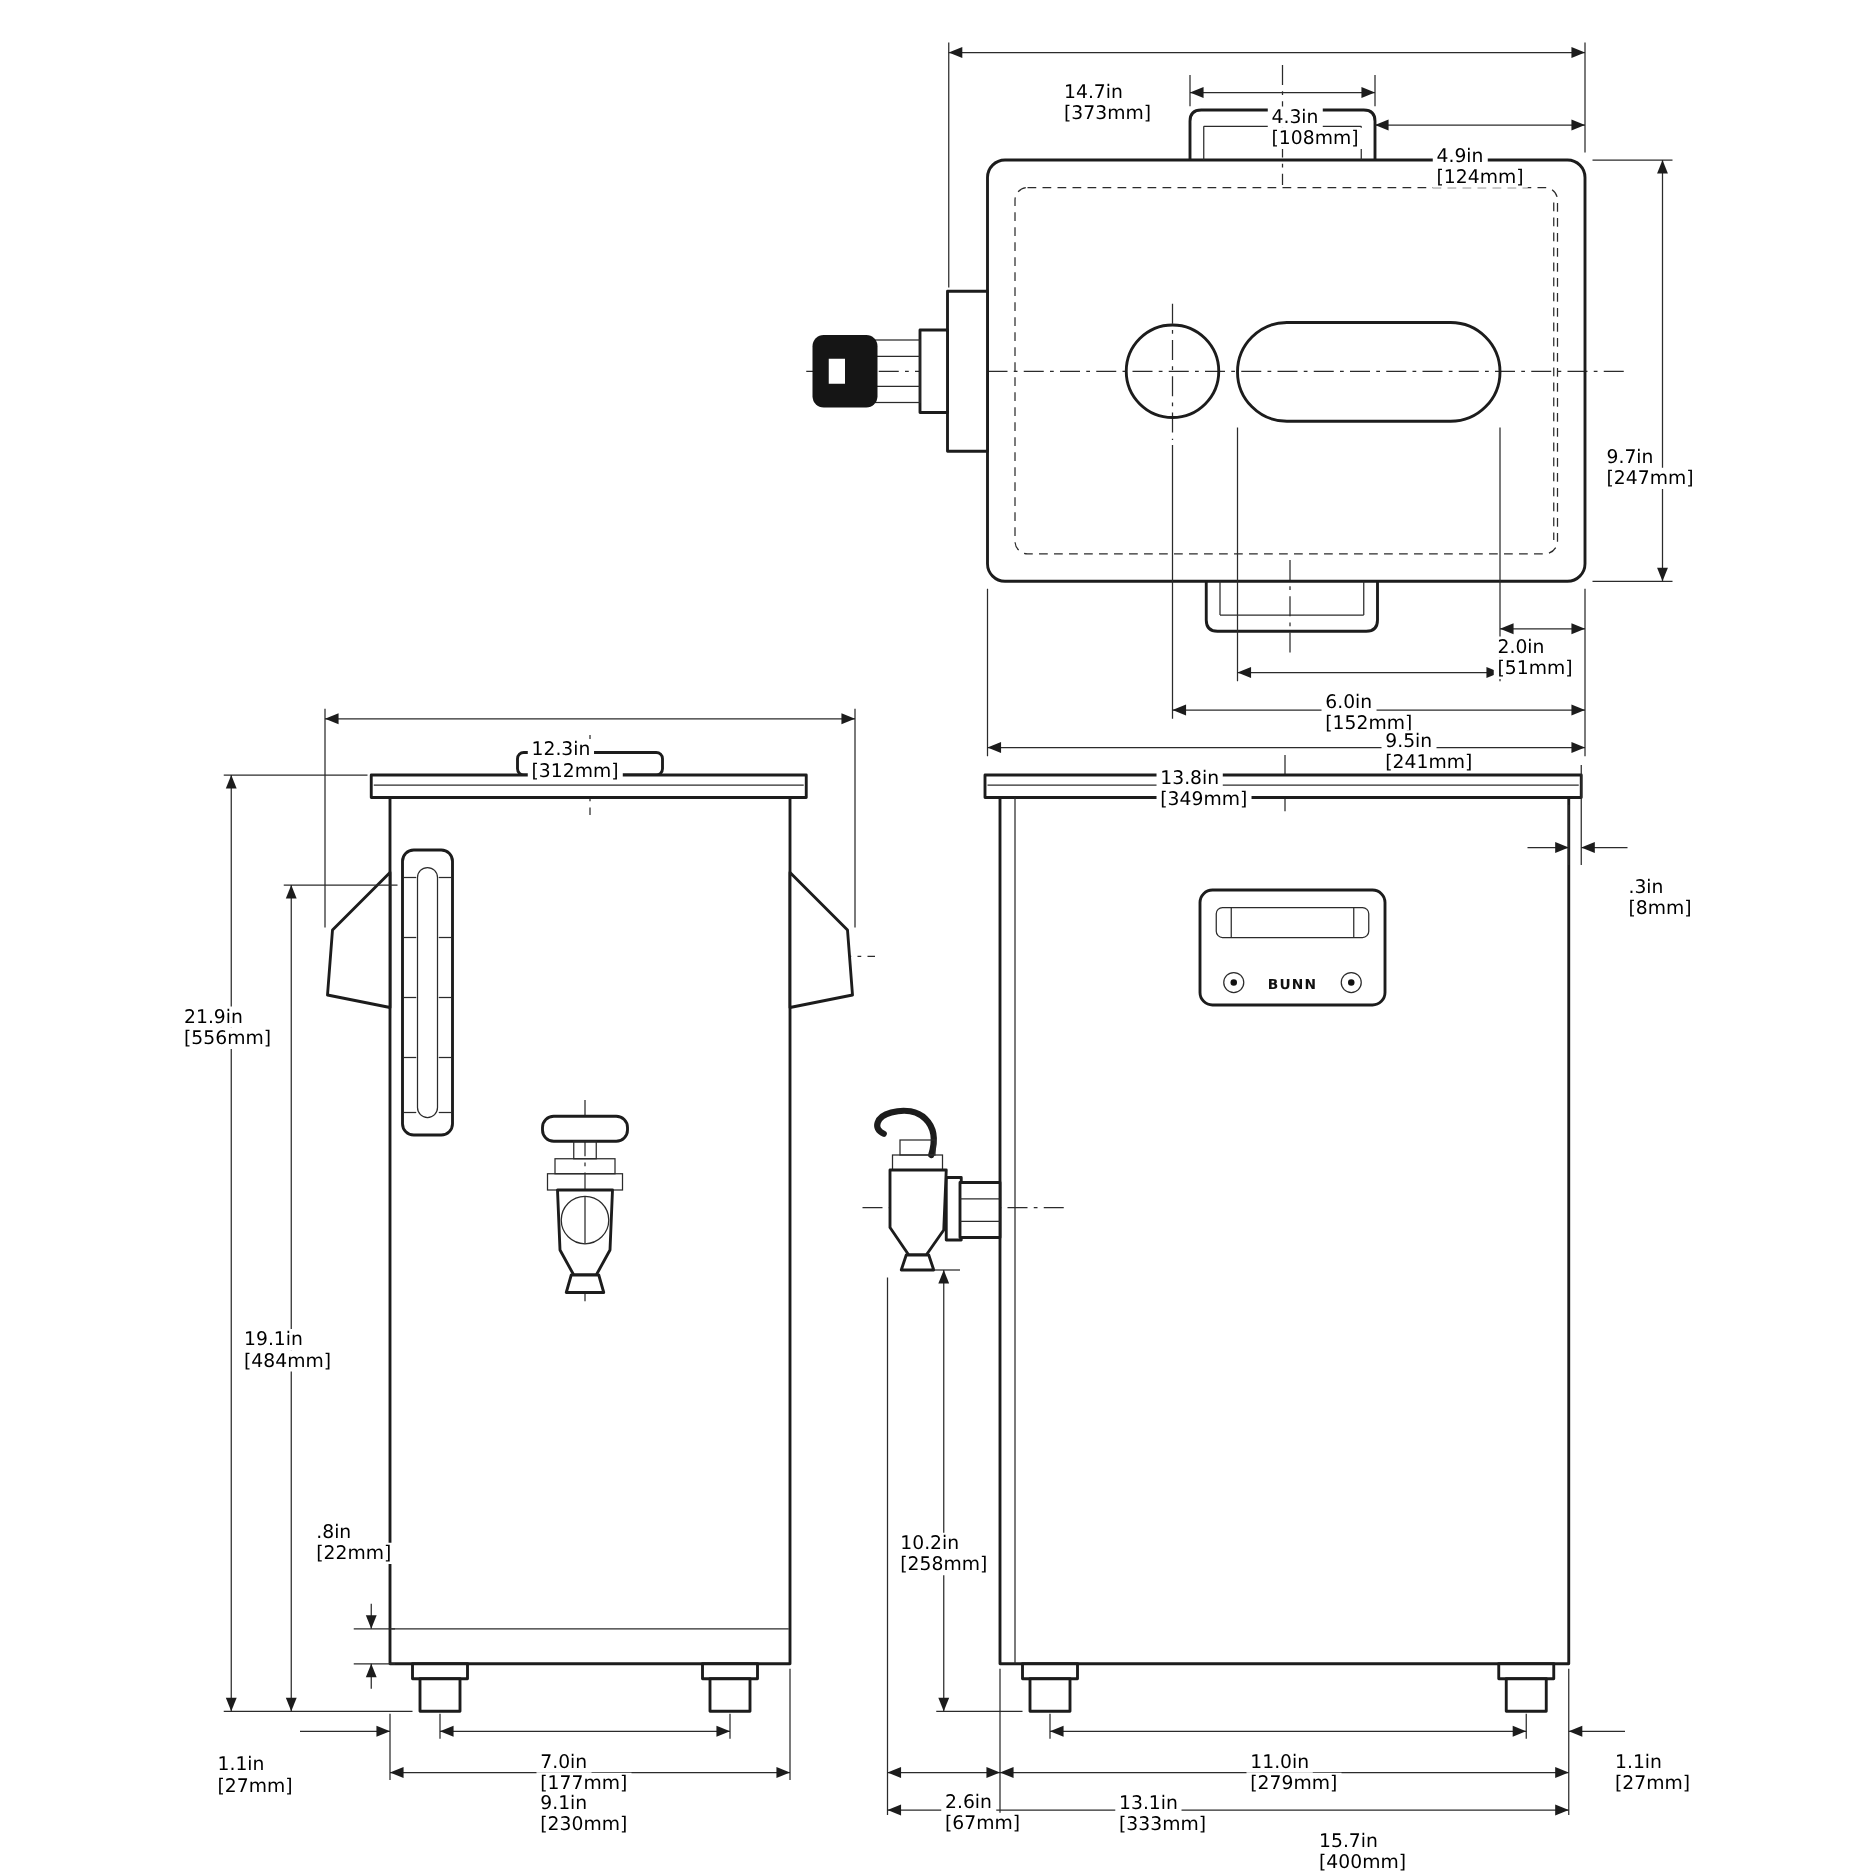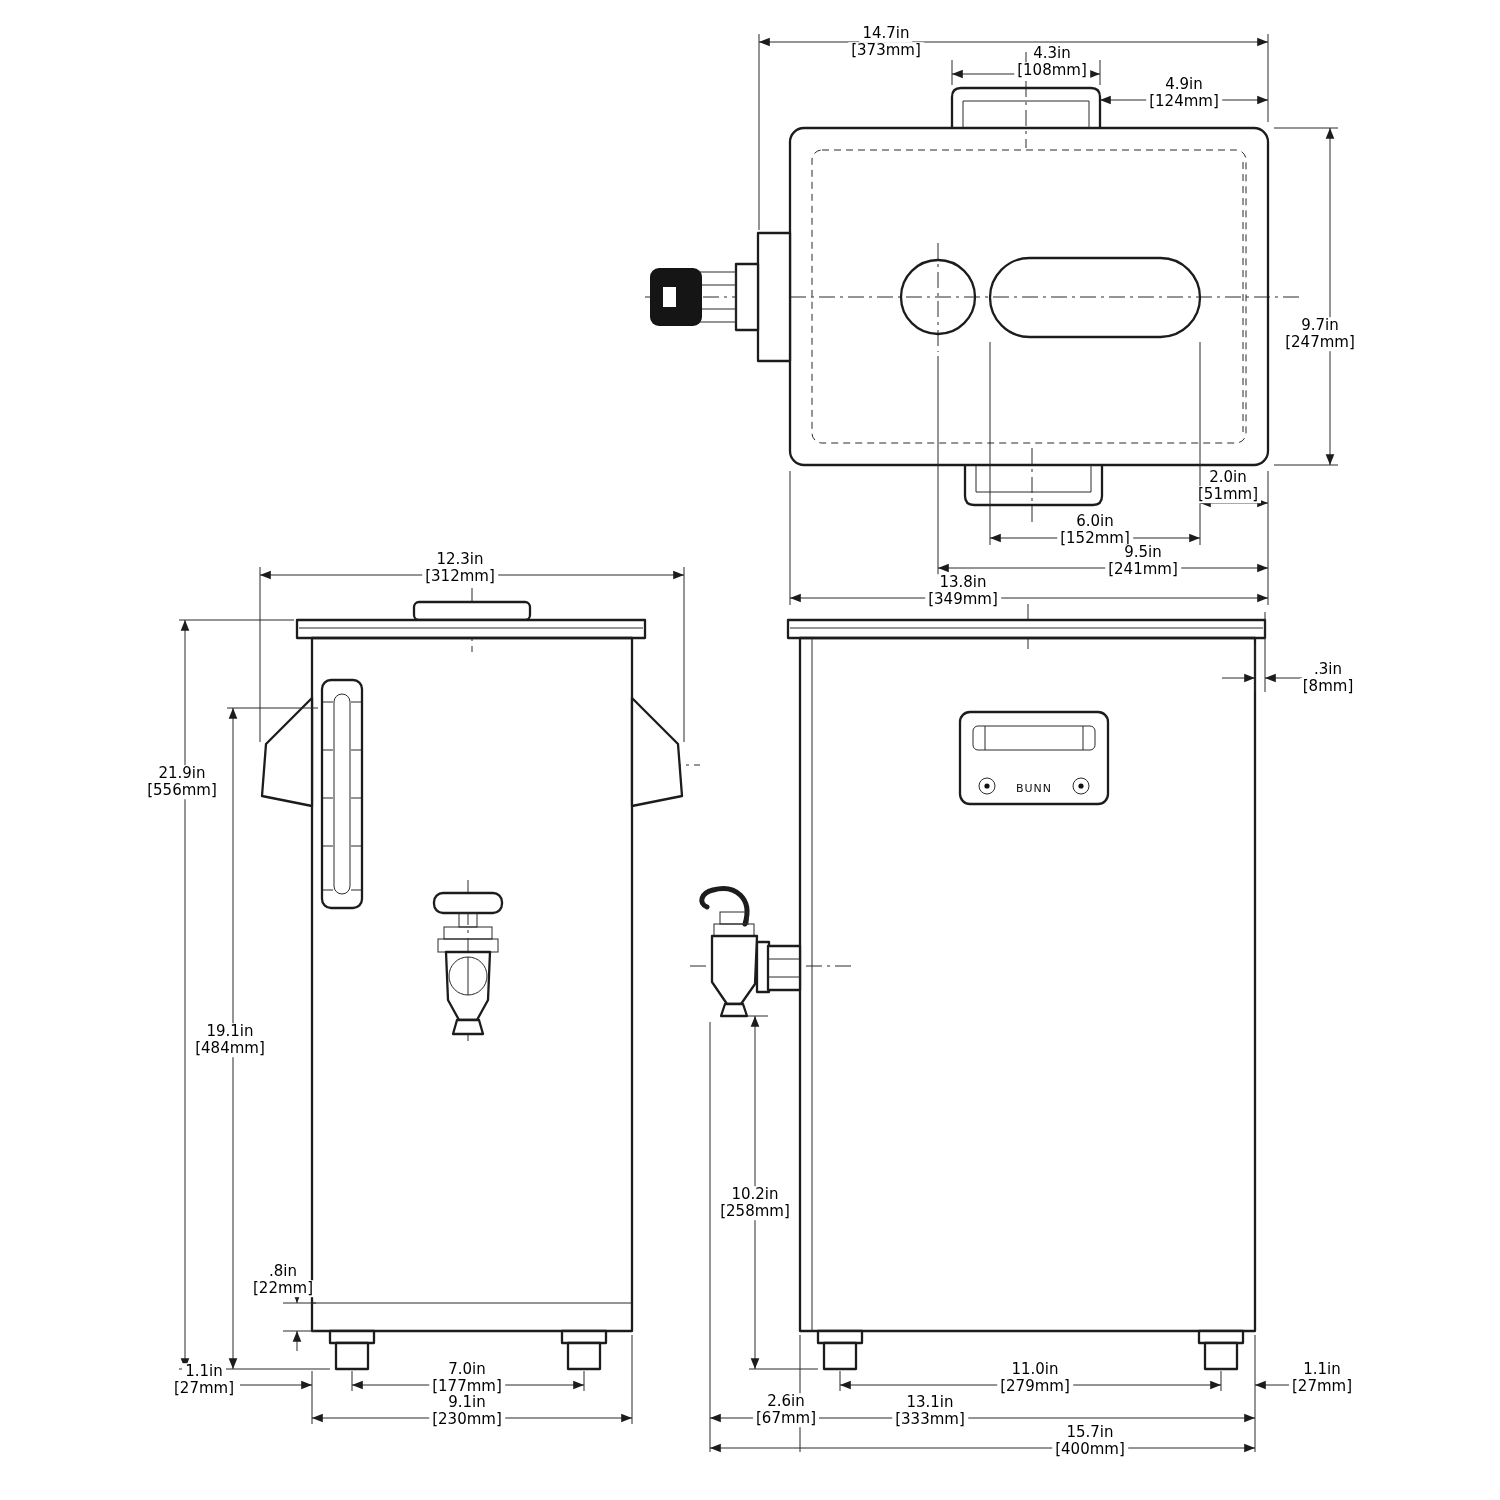--- a/index.html
+++ b/index.html
@@ -9,28 +9,28 @@
   }
   #stage svg { position:absolute; left:0; top:0; }
   .lw2  { fill:none;  stroke:#1c1c1c; stroke-width:2.3; stroke-linejoin:round; }
   .lw2f { fill:#ffffff; stroke:#1c1c1c; stroke-width:2.3; stroke-linejoin:round; }
   .lw1  { fill:none;  stroke:#2b2b2b; stroke-width:1; }
   .dash { stroke-dasharray:7 5; }
   .cl   { fill:none; stroke:#2b2b2b; stroke-width:1; stroke-dasharray:16 5 3 5; }
   .lever{ fill:none; stroke:#1c1c1c; stroke-width:5; stroke-linecap:round; }
   .dim {
     position:absolute; transform:translate(-50%,-50%);
-    display:flex; flex-direction:column; align-items:center;
+    display:flex; flex-direction:column; align-items:flex-start;
     text-align:center; color:#000; font-size:15px; line-height:1.12;
-    white-space:nowrap; z-index:5;
+    white-space:nowrap; z-index:5;margin-top:40px;
   }
   .dim span { background:#ffffff; padding:0 3px; }
   .brand {
     position:absolute; transform:translate(-50%,-50%);
-    font-size:11px; font-weight:normal; letter-spacing:1px; color:#111; z-index:5;
+    font-size:11px; font-weight:bold; letter-spacing:1px; color:#111; z-index:5;
   }
 </style>
 </head>
 <body>
 
 <div id="stage">
 
 <svg width="1500" height="1500" viewBox="0 0 1500 1500">
   <defs>
     <marker id="arr" viewBox="0 0 12 12" refX="11" refY="6" markerWidth="13" markerHeight="13" orient="auto-start-reverse" markerUnits="userSpaceOnUse">
@@ -268,21 +268,21 @@
   <span>[312mm]</span>
 </div>
 <div class="dim" style="left:182px;top:782px">
   <span>21.9in</span>
   <span>[556mm]</span>
 </div>
 <div class="dim" style="left:230px;top:1040px">
   <span>19.1in</span>
   <span>[484mm]</span>
 </div>
-<div class="dim" style="left:283px;top:1280px">
+<div class="dim" style="left:283px;top:1194px">
   <span>.8in</span>
   <span>[22mm]</span>
 </div>
 <div class="dim" style="left:204px;top:1380px">
   <span>1.1in</span>
   <span>[27mm]</span>
 </div>
 <div class="dim" style="left:467px;top:1378px">
   <span>7.0in</span>
   <span>[177mm]</span>

